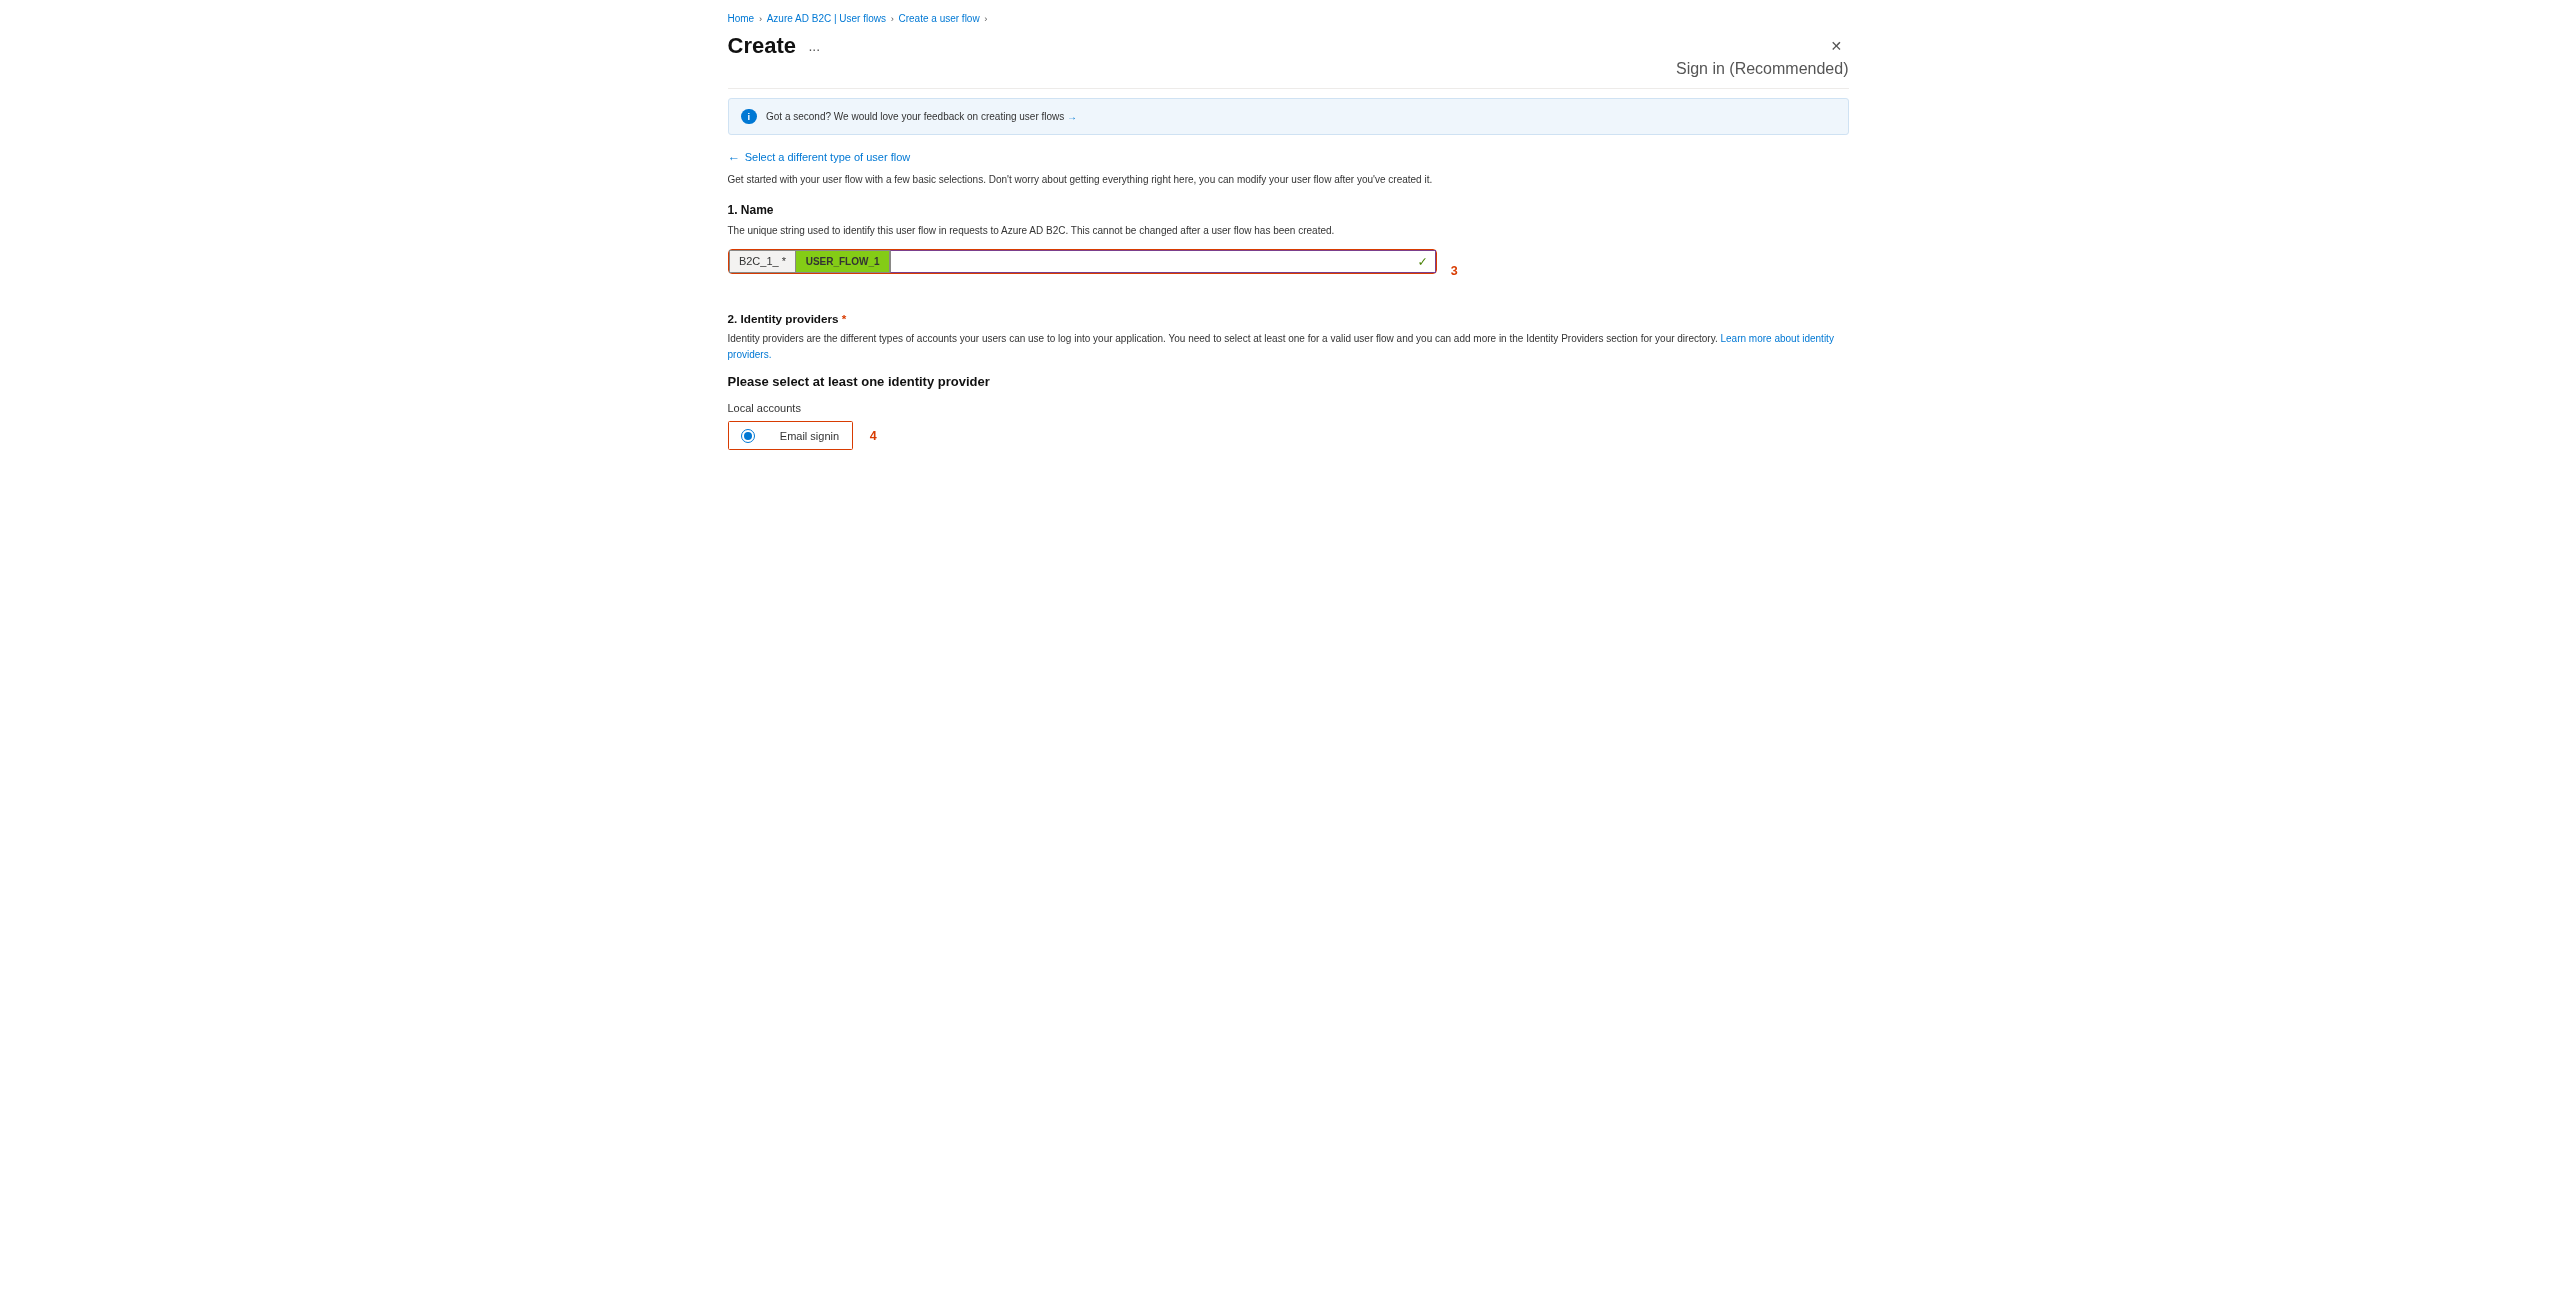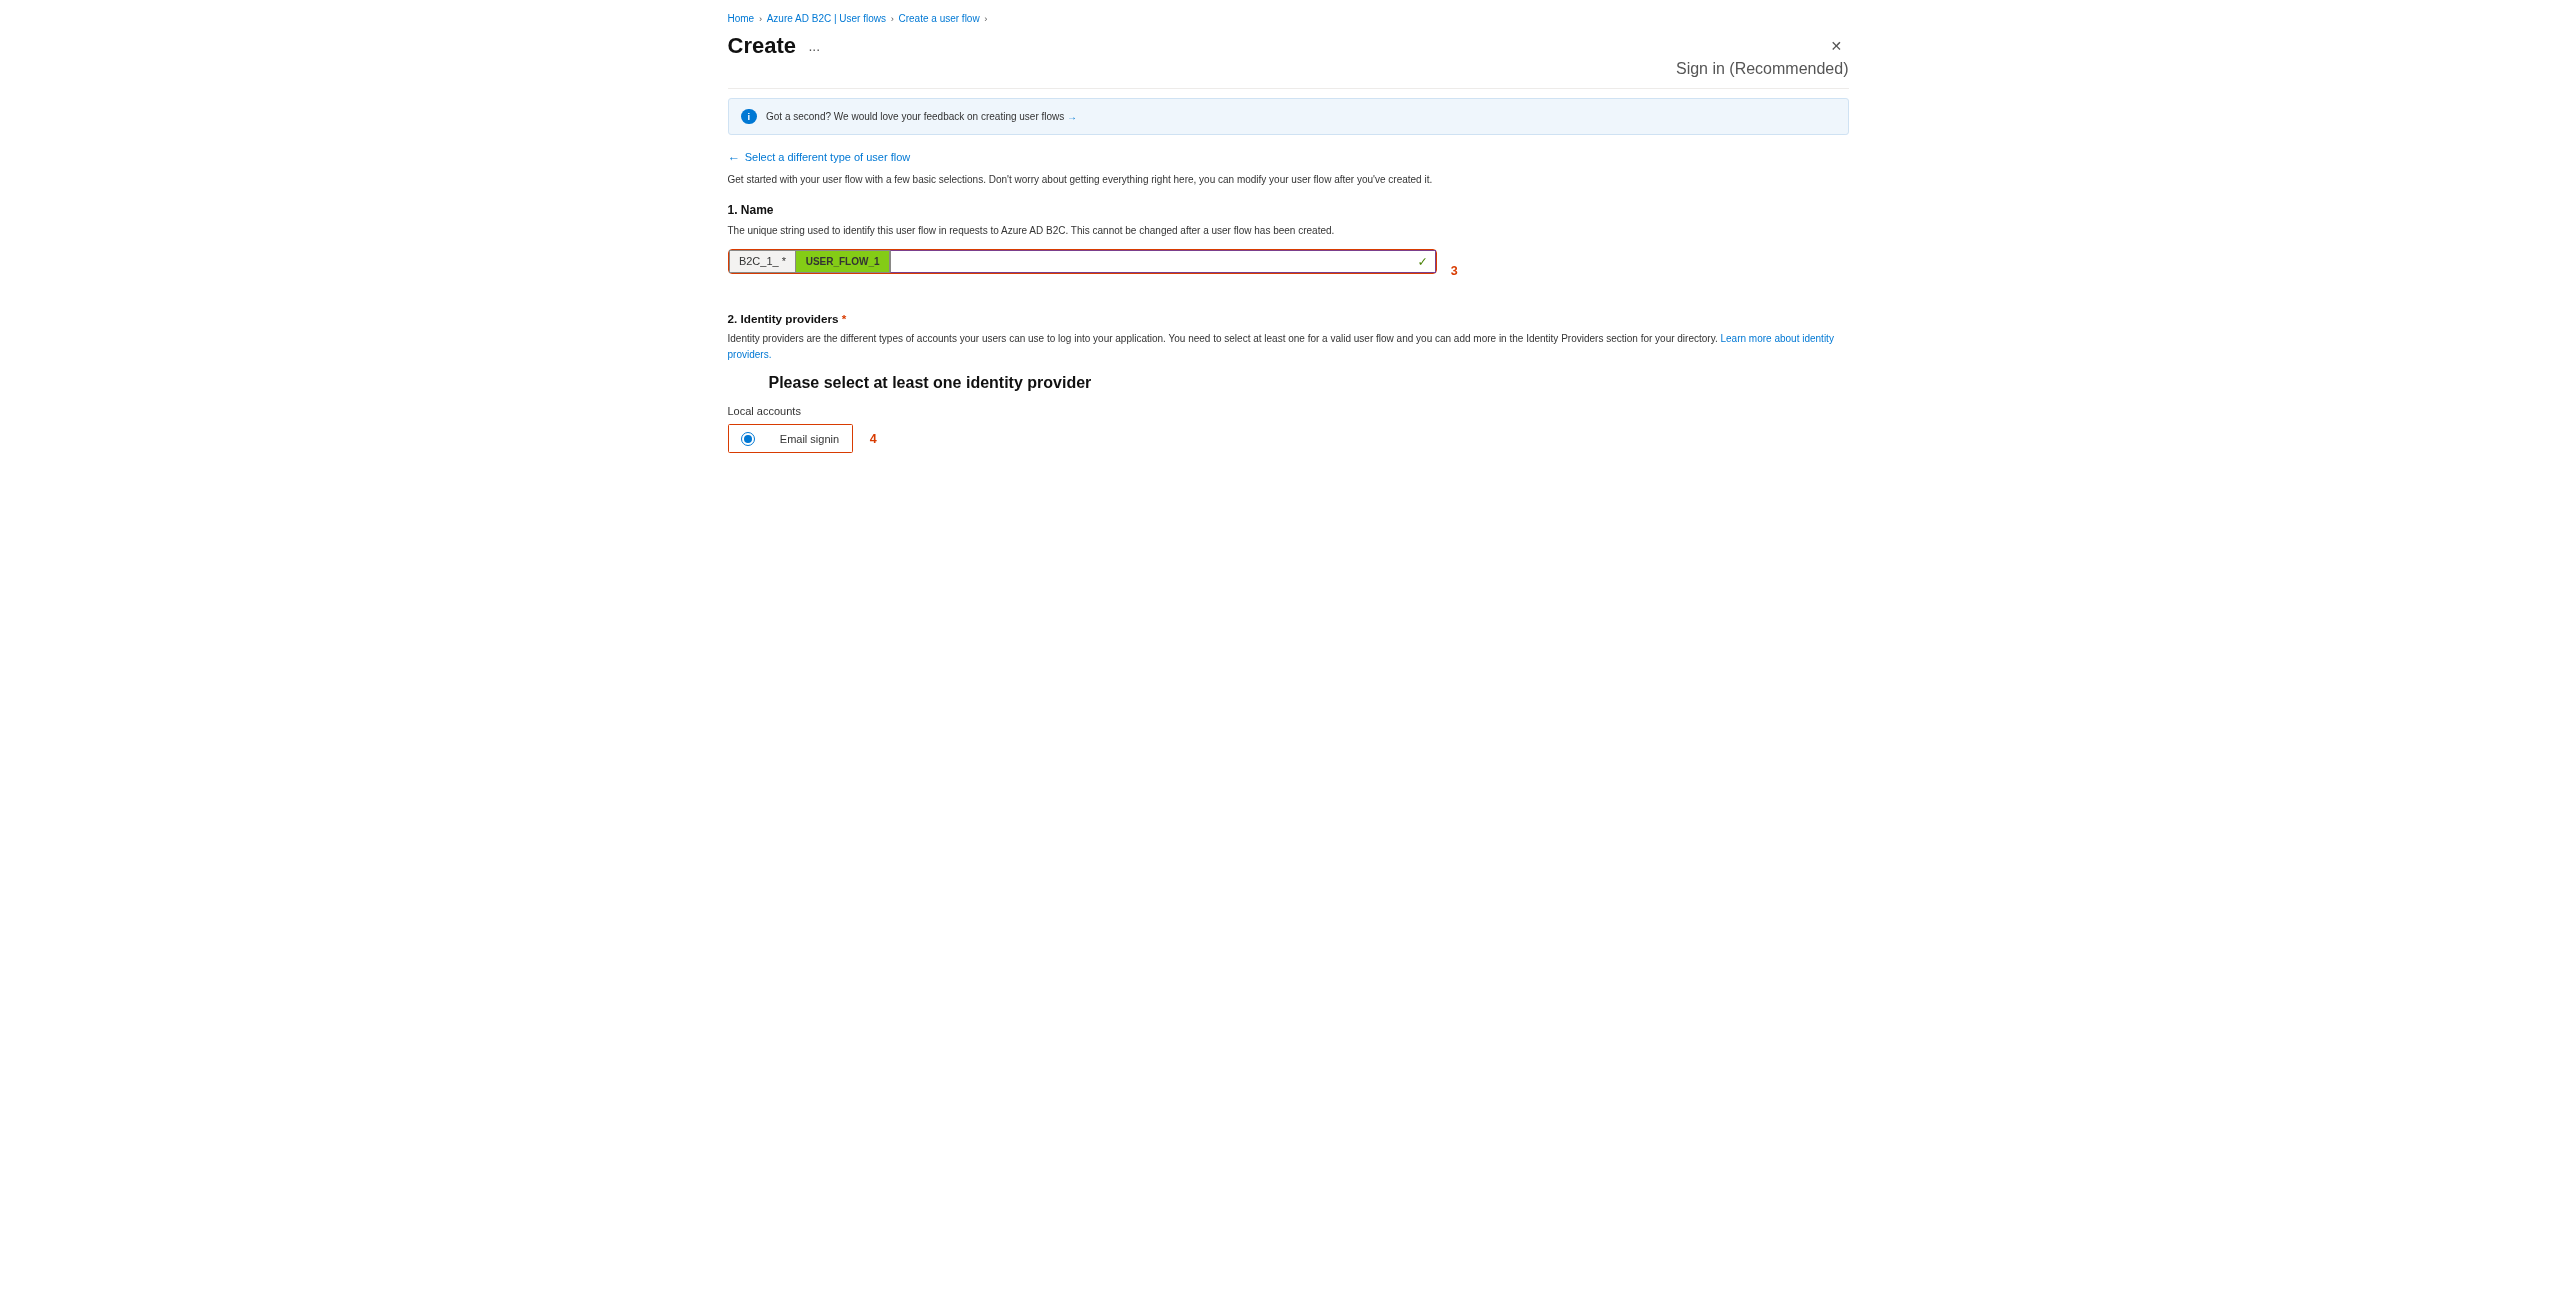--- a/index.html
+++ b/index.html
@@ -210,25 +210,24 @@
       font-size: 10px;
       color: #333;
       margin-bottom: 11px;
       line-height: 1.6;
     }
     .identity-desc a {
       color: #0078d4;
       text-decoration: none;
     }
     .please-select-text {
-      font-size: 16px;
+      font-size: 13px;
       font-weight: 600;
       margin-bottom: 12.5px;
       color: #111;
-      margin-left: 41px;
     }
     .local-accounts-label {
       font-size: 11px;
       color: #333;
       margin-bottom: 7.8px;
     }
     .radio-option-box {
       display: inline-flex;
       align-items: center;
       gap: 7.8px;

